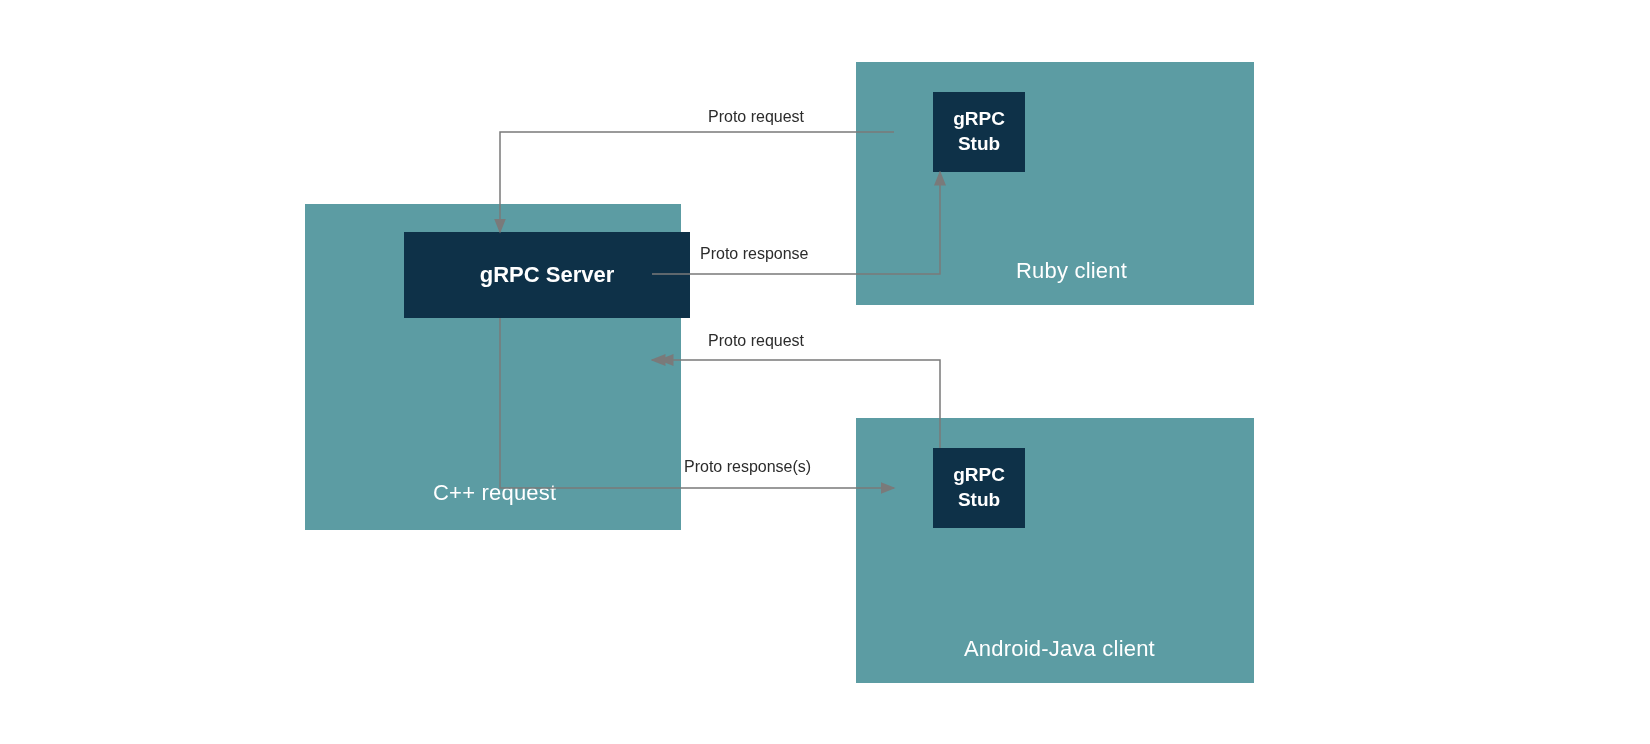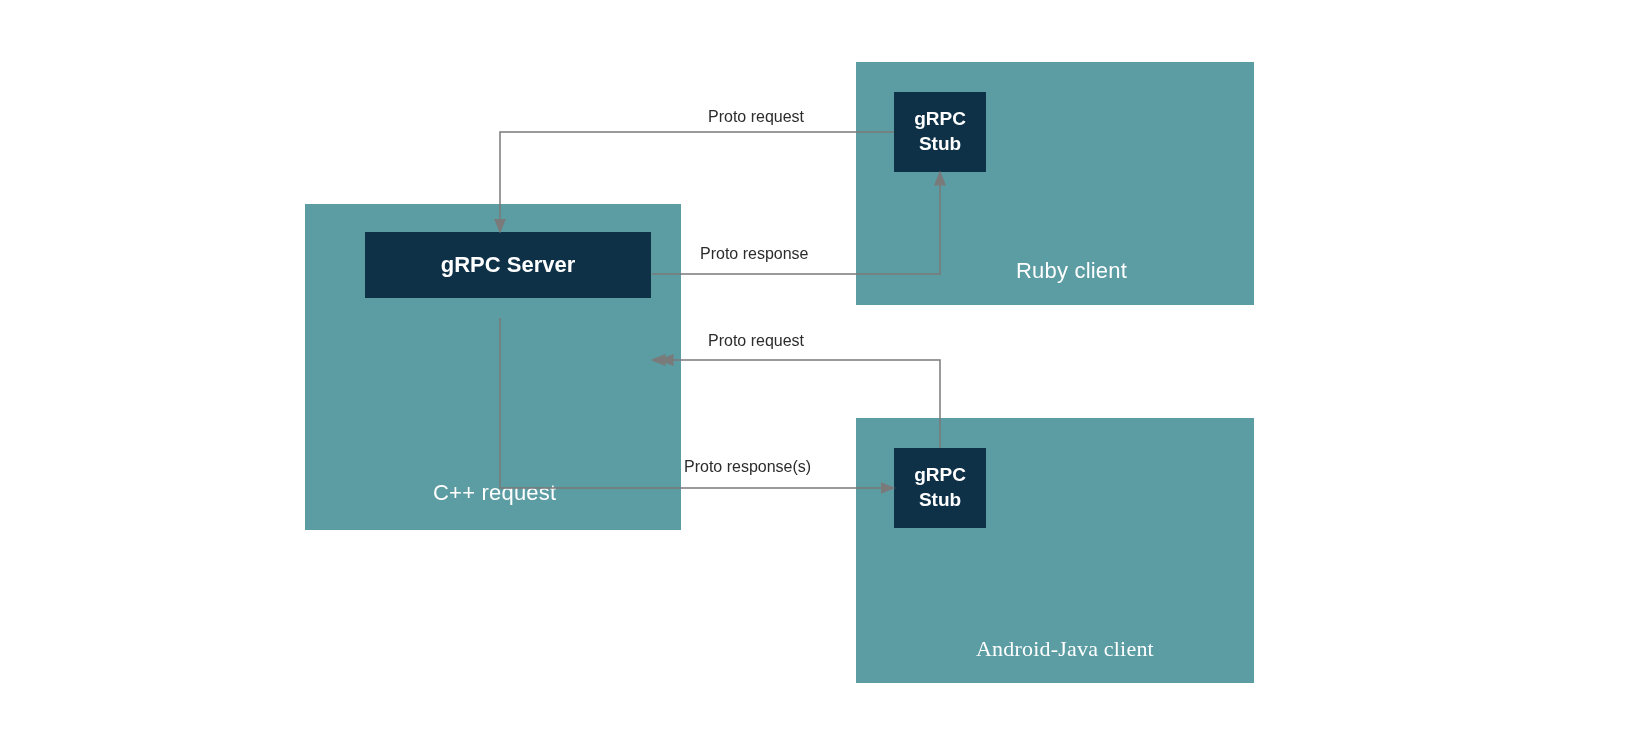--- a/index.html
+++ b/index.html
@@ -17,20 +17,21 @@
     .inner-box {
       position: absolute;
       background: #0e3148;
       color: #ffffff;
       font-weight: 600;
       display: flex;
       align-items: center;
       justify-content: center;
       text-align: center;
       line-height: 1.3;
+      margin-left: 39px;
     }
     .container-label {
       position: absolute;
       color: #ffffff;
       font-size: 22px;
       letter-spacing: 0.2px;
       margin-top: 8px;
     }
     .edge-label {
       position: absolute;
@@ -42,21 +43,21 @@
       top: 0; left: 0;
       width: 1650px;
       height: 744px;
       pointer-events: none;
     }
   </style>
 </head>
 <body>
 
 <div class="container-box" style="left:305px; top:204px; width:376px; height:326px;">
-  <div class="inner-box" style="left:60px; top:28px; width:286px; height:66px; font-size:22px;">
+  <div class="inner-box" style="left:60px; top:28px; width:286px; height:86px; font-size:22px;">
     <span>gRPC Server</span>
   </div>
   <div class="container-label" style="left:128px; top:268px;">
     <span>C++ request</span>
   </div>
 </div>
 
 <div class="container-box" style="left:856px; top:62px; width:398px; height:243px;">
   <div class="inner-box" style="left:38px; top:30px; width:92px; height:80px; font-size:19px; white-space:pre-line;">
     <span>gRPC
@@ -65,21 +66,21 @@
   <div class="container-label" style="left:160px; top:188px;">
     <span>Ruby client</span>
   </div>
 </div>
 
 <div class="container-box" style="left:856px; top:418px; width:398px; height:265px;">
   <div class="inner-box" style="left:38px; top:30px; width:92px; height:80px; font-size:19px; white-space:pre-line;">
     <span>gRPC
 Stub</span>
   </div>
-  <div class="container-label" style="left:120px; top:210px;font-family:Liberation Serif, serif;">
+  <div class="container-label" style="left:108px; top:210px;">
     <span>Android-Java client</span>
   </div>
 </div>
 
 <div class="edge-label" style="left:708px; top:108px;">Proto request</div>
 
 <div class="edge-label" style="left:700px; top:245px;">Proto response</div>
 
 <div class="edge-label" style="left:708px; top:332px;">Proto request</div>
 

